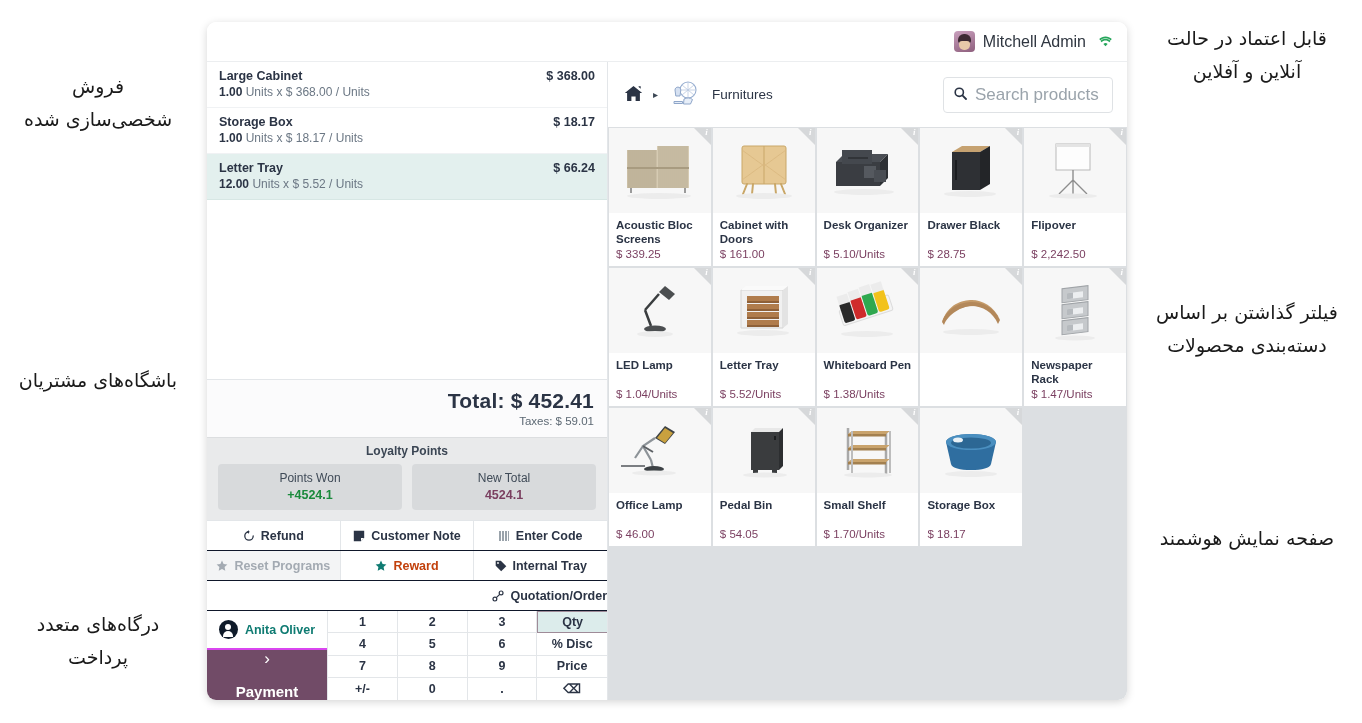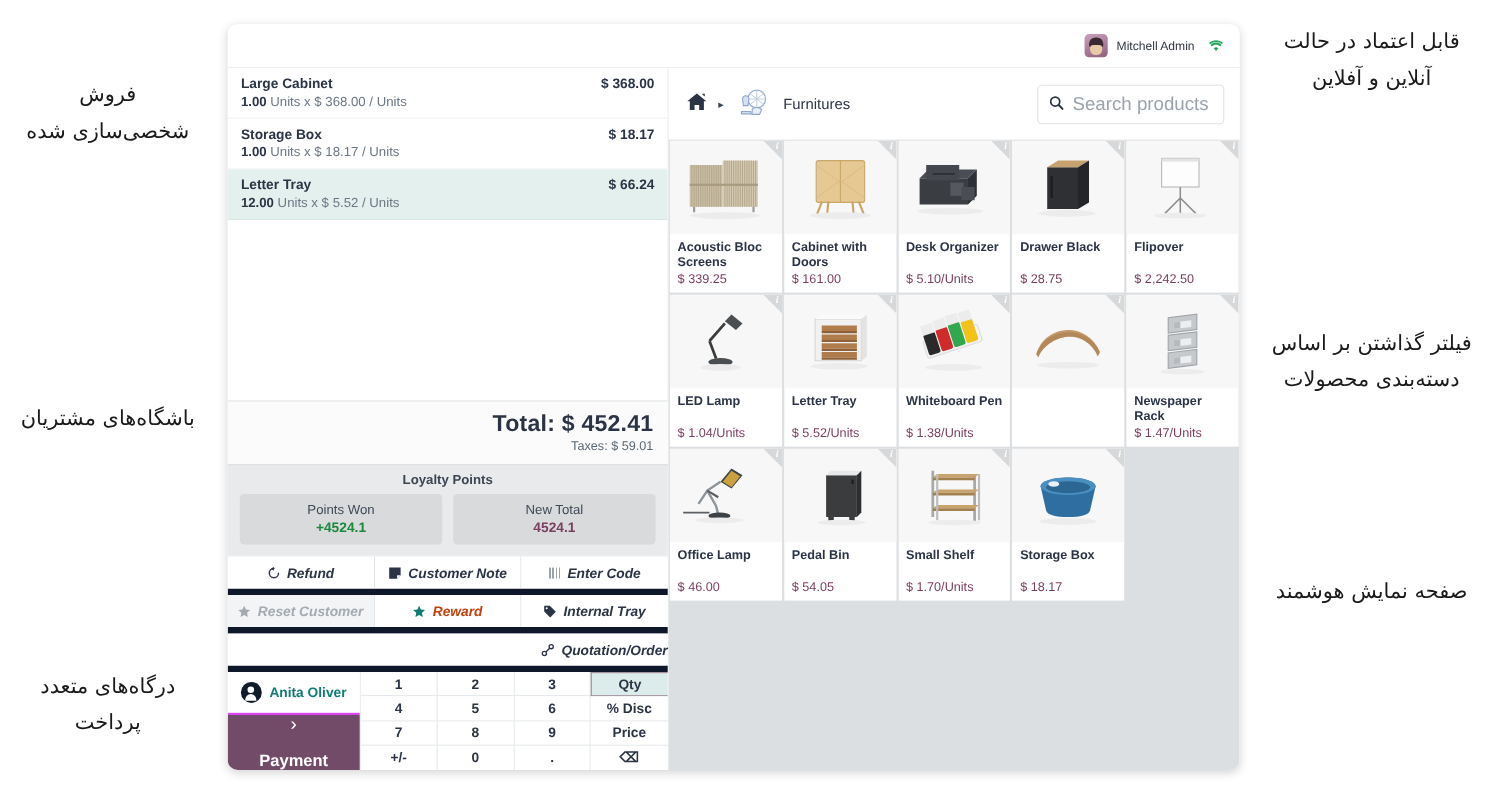--- a/index.html
+++ b/index.html
@@ -54,21 +54,21 @@
     position: relative; overflow: hidden; flex: 0 0 21px;
   }
   .avatar::before {
     content:""; position:absolute; left:4px; top:3px; width:13px; height:9px;
     background:#3c2a32; border-radius: 6px 6px 2px 2px;
   }
   .avatar::after {
     content:""; position:absolute; left:5px; top:10px; width:11px; height:9px;
     background:#e8c9a8; border-radius: 3px 3px 5px 5px;
   }
-  .user-name { font-size: 11px; color: #2f3640; }
+  .user-name { font-size: 16px; color: #2f3640; }
   .wifi-icon { color:#26a65b; font-size: 14px; line-height: 1; margin-left: 4px;}
 
   .body-split { flex: 1; display: flex; min-height: 0; }
 
   
   .order-pane {
     width: 401px; flex: 0 0 401px;
     display: flex; flex-direction: column;
     border-right: 1px solid #e3e6e9;
     background:#fff;
@@ -106,21 +106,21 @@
   .loyalty-card {
     flex: 1; background: #d8dadc; border-radius: 4px;
     padding: 7px 4px 8px 4px; text-align: center;
   }
   .lc-label { font-size: 12px; color: #3f4a57; }
   .lc-value { font-size: 12.5px; font-weight: bold; margin-top: 3px; }
   .lc-value.green { color: #1a8a3c; }
   .lc-value.plum { color: #7a3f60; }
 
   .actions { border-top: 1px solid #e3e6e9; }
-  .act-row { display: flex; border-bottom: 6px solid #0f172a; font-style: italic; }
+  .act-row { display: flex; border-bottom: 1px solid #0f172a; }
   .act-btn {
     flex: 1; height: 29px; display: flex; align-items: center; justify-content: center;
     gap: 6px; font-size: 12.5px; font-weight: bold; color: #2b3445;
     border-right: 1px solid #e3e6e9; background: #fff; cursor: pointer;
   }
   .act-btn:last-child { border-right: none; }
   .act-btn.full { flex: 1 1 100%; justify-content: flex-end; }
   .act-btn.disabled { background:#f3f4f5; color:#a3aab2; }
   .act-btn.reward { color: #c2410c; }
   .act-ico { font-size: 12px; line-height: 1; display:inline-flex; }
@@ -330,21 +330,21 @@
                 <span>Enter Code</span>
               </div>
             </div>
           <div class="act-row" id="act-row2">
               <div class="act-btn disabled">
                 <span class="act-ico grey">
                   <svg width="12" height="12" viewBox="0 0 12 12">
                     <path d="M6 0.6 7.6 4l3.8.5-2.8 2.6.7 3.7L6 9.1 2.7 10.8l.7-3.7L0.6 4.5 4.4 4z" fill="currentColor"></path>
                   </svg>
                 </span>
-                <span>Reset Customer</span>
+                <span>Reset Programs</span>
               </div>
               <div class="act-btn reward">
                 <span class="act-ico teal">
                   <svg width="12" height="12" viewBox="0 0 12 12">
                     <path d="M6 0.6 7.6 4l3.8.5-2.8 2.6.7 3.7L6 9.1 2.7 10.8l.7-3.7L0.6 4.5 4.4 4z" fill="currentColor"></path>
                   </svg>
                 </span>
                 <span>Reward</span>
               </div>
               <div class="act-btn">

